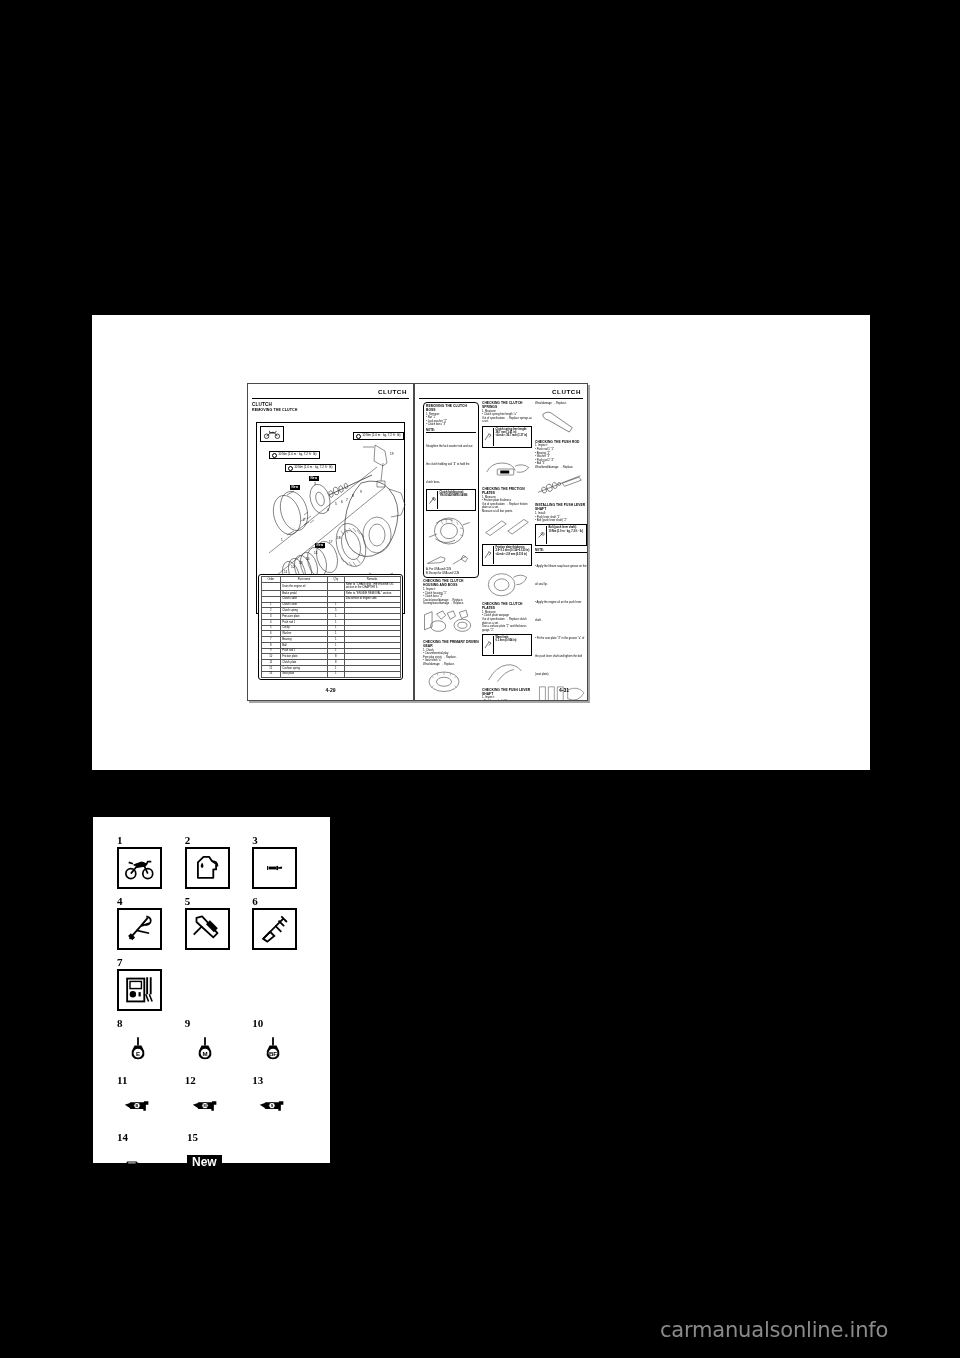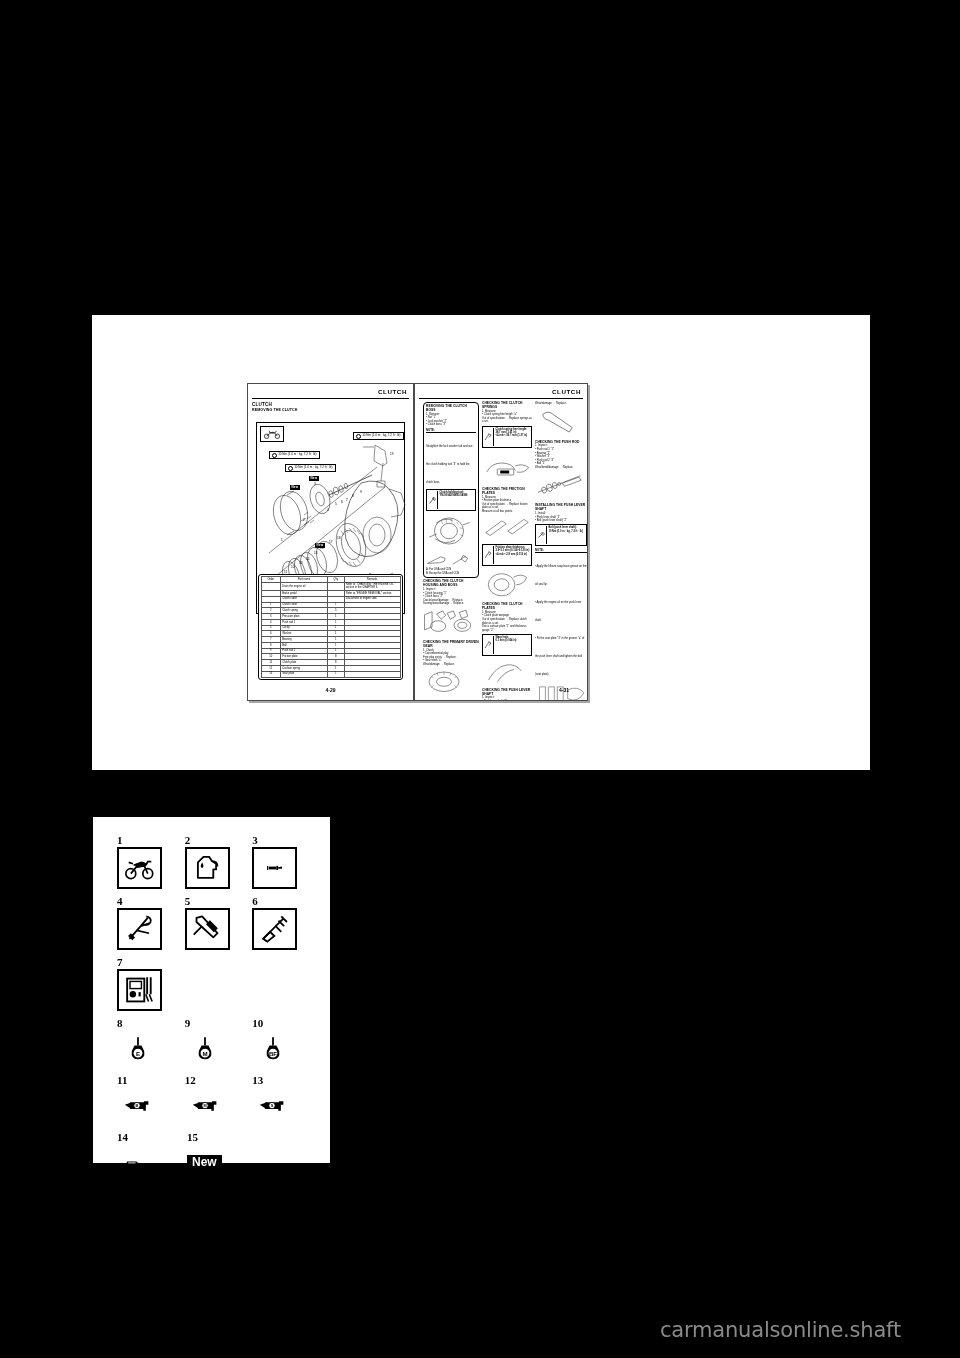--- a/index.html
+++ b/index.html
@@ -780,13 +780,13 @@
         <div class="sym-cell">
           <span class="sym-idx">15</span>
           <div class="sym-free">
             <span class="newbadge">New</span>
           </div>
         </div>
       </div>
     </div>
 </div>
 
-<div id="watermark">carmanualsonline.shaft</div>
+<div id="watermark">carmanualsonline.info</div>
 
 </body></html>

